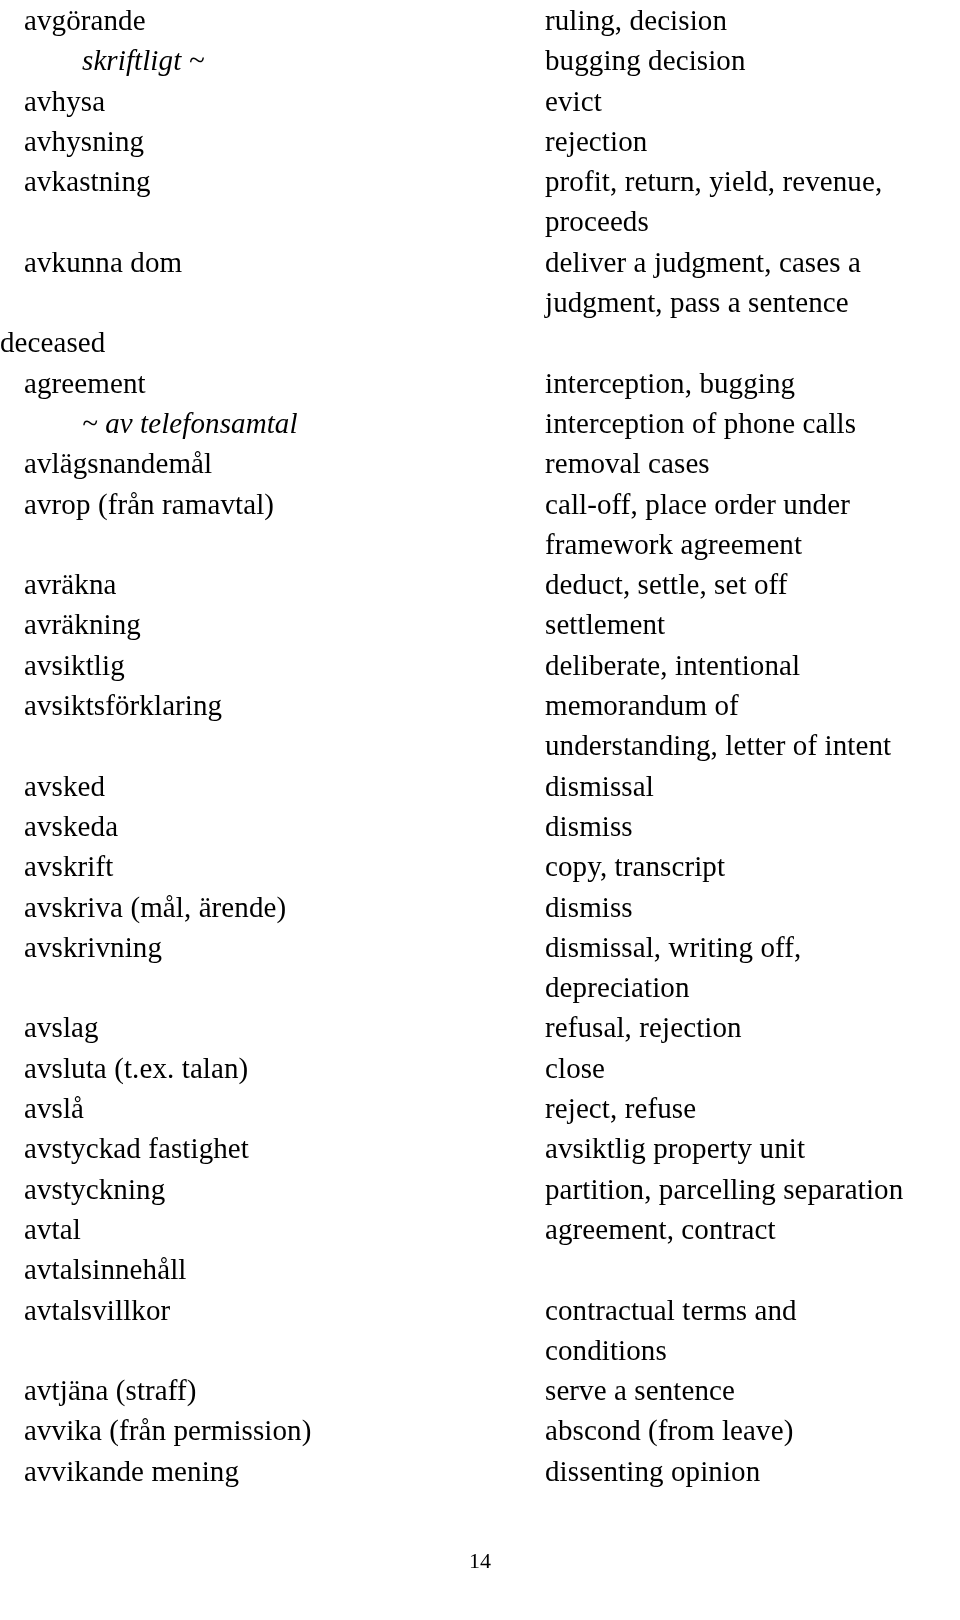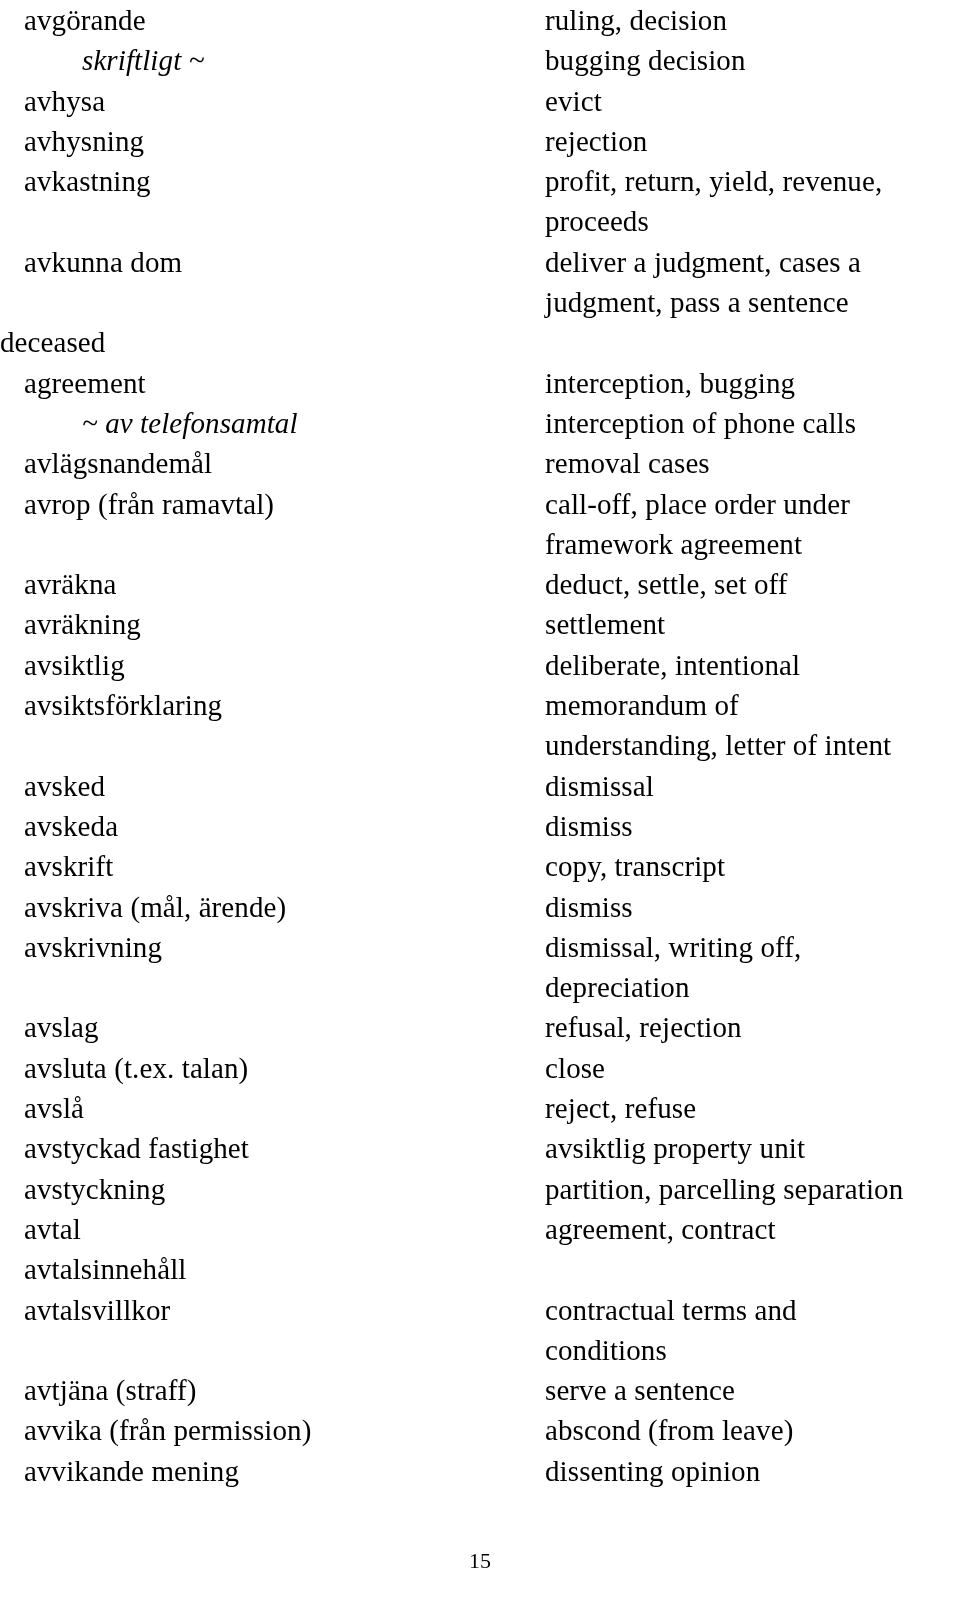--- a/index.html
+++ b/index.html
@@ -209,15 +209,15 @@
       <div class="row">
         <div class="cell sv">avvika (från permission)</div>
         <div class="cell en">abscond (from leave)</div>
       </div>
       <div class="row">
         <div class="cell sv">avvikande mening</div>
         <div class="cell en">dissenting opinion</div>
       </div>
     </div>
 
-  <div class="page-number">15</div>
+  <div class="page-number">14</div>
 
 </div>
 
 </body></html>

